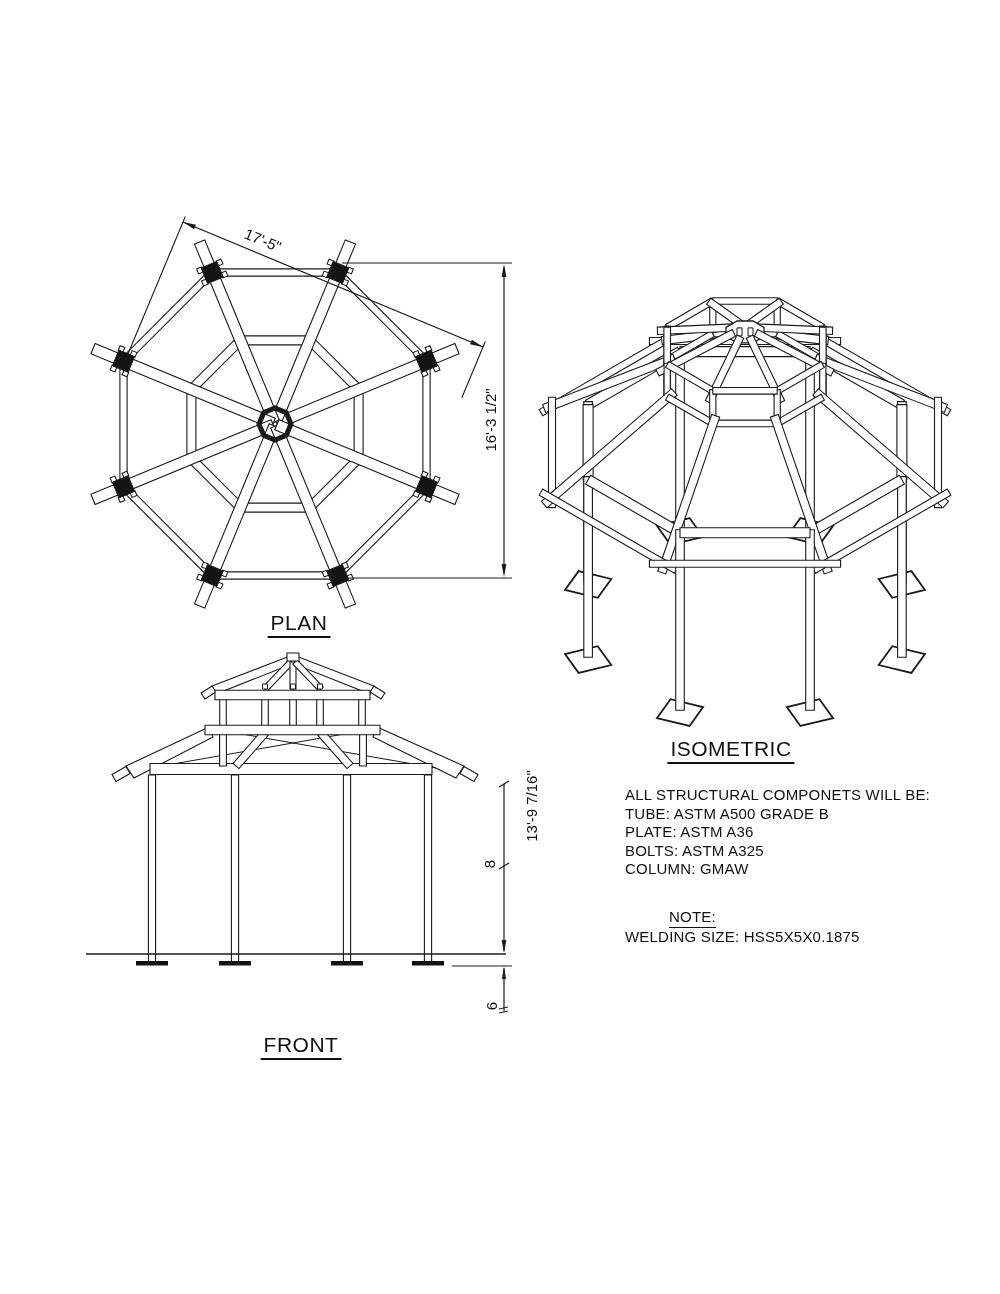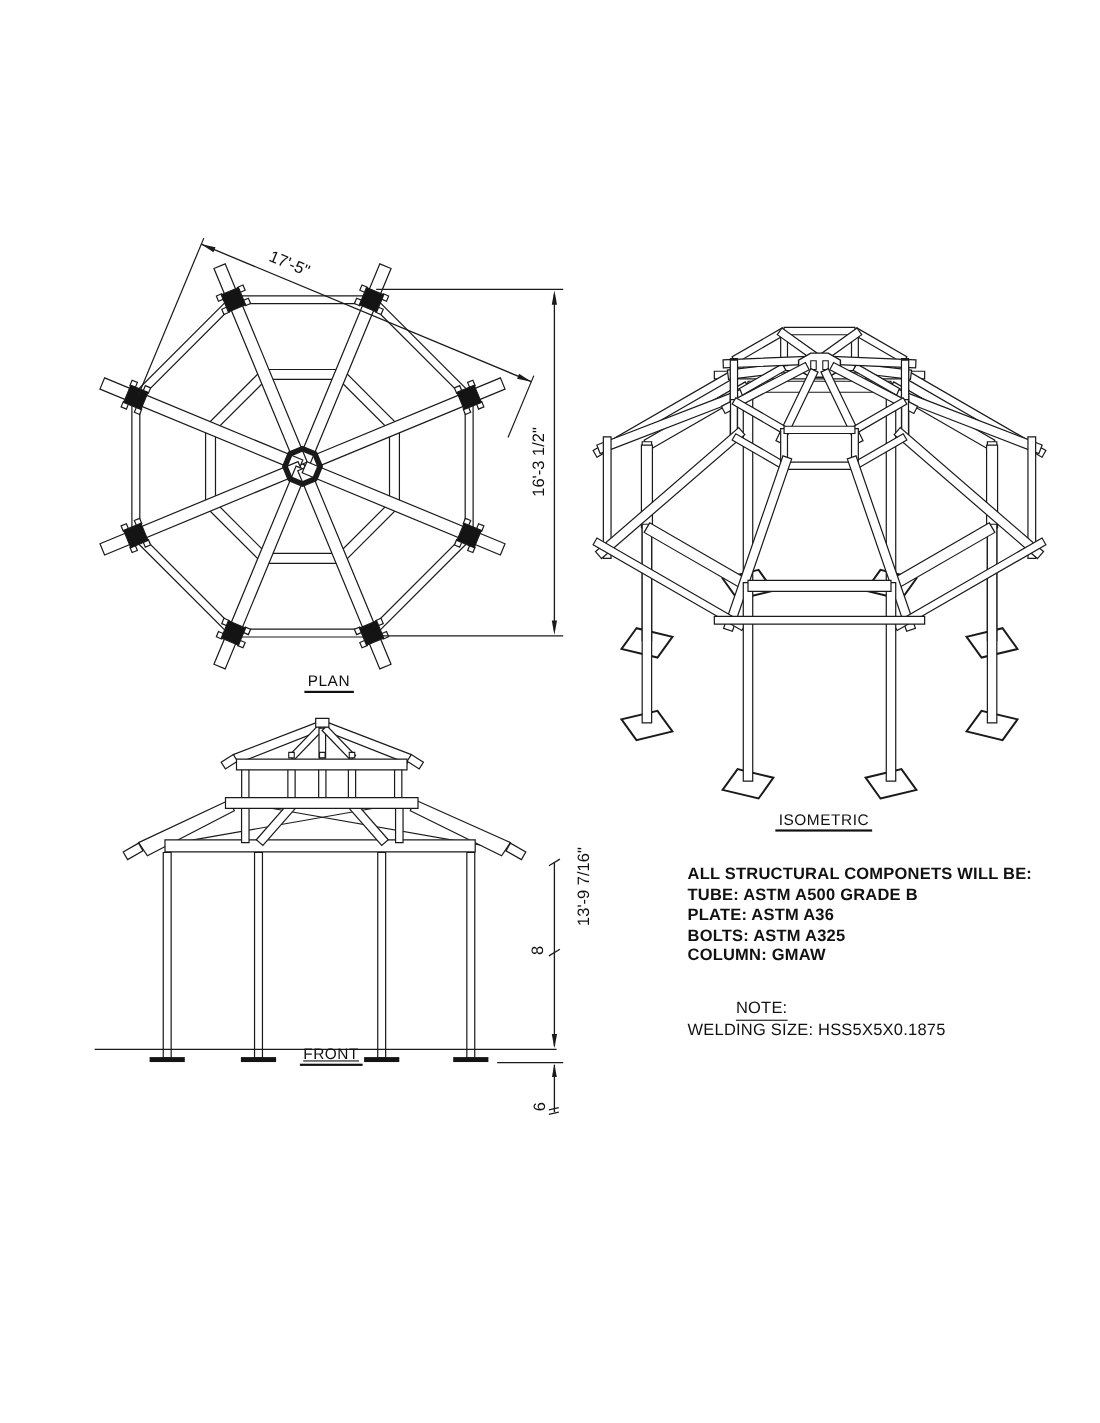--- a/index.html
+++ b/index.html
@@ -1,24 +1,24 @@
 <!DOCTYPE html>
 <html><head>
 <meta charset="utf-8">
 <style>
   html,body{margin:0;padding:0;background:#fff;}
   .sheet{position:relative;width:1000px;height:1294px;background:#fff;overflow:hidden;
          font-family:"Liberation Sans", sans-serif;color:#111;}
   #cad{position:absolute;left:0;top:0;}
   .lbl{position:absolute;white-space:nowrap;color:#111;}
-  .view-title{font-size:14px;letter-spacing:0.5px;border-bottom:2px solid #111;padding:0 3px 1px 3px;
+  .view-title{font-size:21px;letter-spacing:0.5px;border-bottom:2px solid #111;padding:0 3px 1px 3px;
               transform:translateX(-50%);}
   .dim{font-size:15px;transform:translate(-50%,-50%) rotate(-90deg);}
   .dim-diag{font-size:15px;transform:translate(-50%,-50%) rotate(22.6deg);}
-  .notes{position:absolute;left:625px;top:786px;font-size:15px;line-height:18.6px;letter-spacing:0.2px;font-weight:bold;}
+  .notes{position:absolute;left:625px;top:786px;font-size:15px;line-height:18.6px;letter-spacing:0.2px;}
   .note2{position:absolute;left:625px;top:908px;font-size:15px;line-height:18.6px;letter-spacing:0.2px;}
   .note2 .head{border-bottom:1.5px solid #111;display:inline-block;padding-bottom:0px;margin-left:44px;}
 </style>
 </head>
 <body>
 
 <div class="sheet">
   <svg id="cad" width="1000" height="1294" viewBox="0 0 1000 1294">
       <g>
         <polygon points="361.8,386.2 312.8,337.2 306.5,343.6 355.4,392.5" fill="#fff" stroke="#1a1a1a" stroke-width="1.1" stroke-linejoin="miter"></polygon>
@@ -219,22 +219,22 @@
         <polygon points="800.4,725.9 833.1,718.1 819.5,699.2 786.9,707.0" fill="#fff" stroke="#1a1a1a" stroke-width="1.8" stroke-linejoin="miter"></polygon>
         <polygon points="656.9,718.1 689.6,725.9 703.1,707.0 670.5,699.2" fill="#fff" stroke="#1a1a1a" stroke-width="1.8" stroke-linejoin="miter"></polygon>
         <polygon points="814.3,710.2 814.3,529.7 805.7,529.7 805.7,710.2" fill="#fff" stroke="#1a1a1a" stroke-width="1.1" stroke-linejoin="miter"></polygon>
         <polygon points="684.3,710.2 684.3,529.7 675.7,529.7 675.7,710.2" fill="#fff" stroke="#1a1a1a" stroke-width="1.1" stroke-linejoin="miter"></polygon>
         <polygon points="810.0,527.7 680.0,527.7 680.0,537.7 810.0,537.7" fill="#fff" stroke="#1a1a1a" stroke-width="1.1" stroke-linejoin="miter"></polygon>
         <polygon points="840.6,560.3 649.4,560.3 649.4,567.3 840.6,567.3" fill="#fff" stroke="#1a1a1a" stroke-width="1.1" stroke-linejoin="miter"></polygon>
       </g>
     </svg>
 
   <div class="lbl view-title" style="left:299px;top:611px;">PLAN</div>
-  <div class="lbl view-title" style="left:301px;top:950px;text-decoration:underline;">FRONT</div>
-  <div class="lbl view-title" style="left:749px;top:737px;">ISOMETRIC</div>
+  <div class="lbl view-title" style="left:301px;top:1033px;">FRONT</div>
+  <div class="lbl view-title" style="left:731px;top:737px;">ISOMETRIC</div>
 
   <div class="lbl dim-diag" style="left:263px;top:240px;">17'-5"</div>
   <div class="lbl dim" style="left:490px;top:420px;">16'-3 1/2"</div>
   <div class="lbl dim" style="left:531px;top:806px;">13'-9 7/16"</div>
   <div class="lbl dim" style="left:489px;top:864px;">8</div>
   <div class="lbl dim" style="left:491px;top:1006px;">6</div>
 
   <div class="notes">
     <div>ALL STRUCTURAL COMPONETS WILL BE:</div>
     <div>TUBE: ASTM A500 GRADE B</div>

